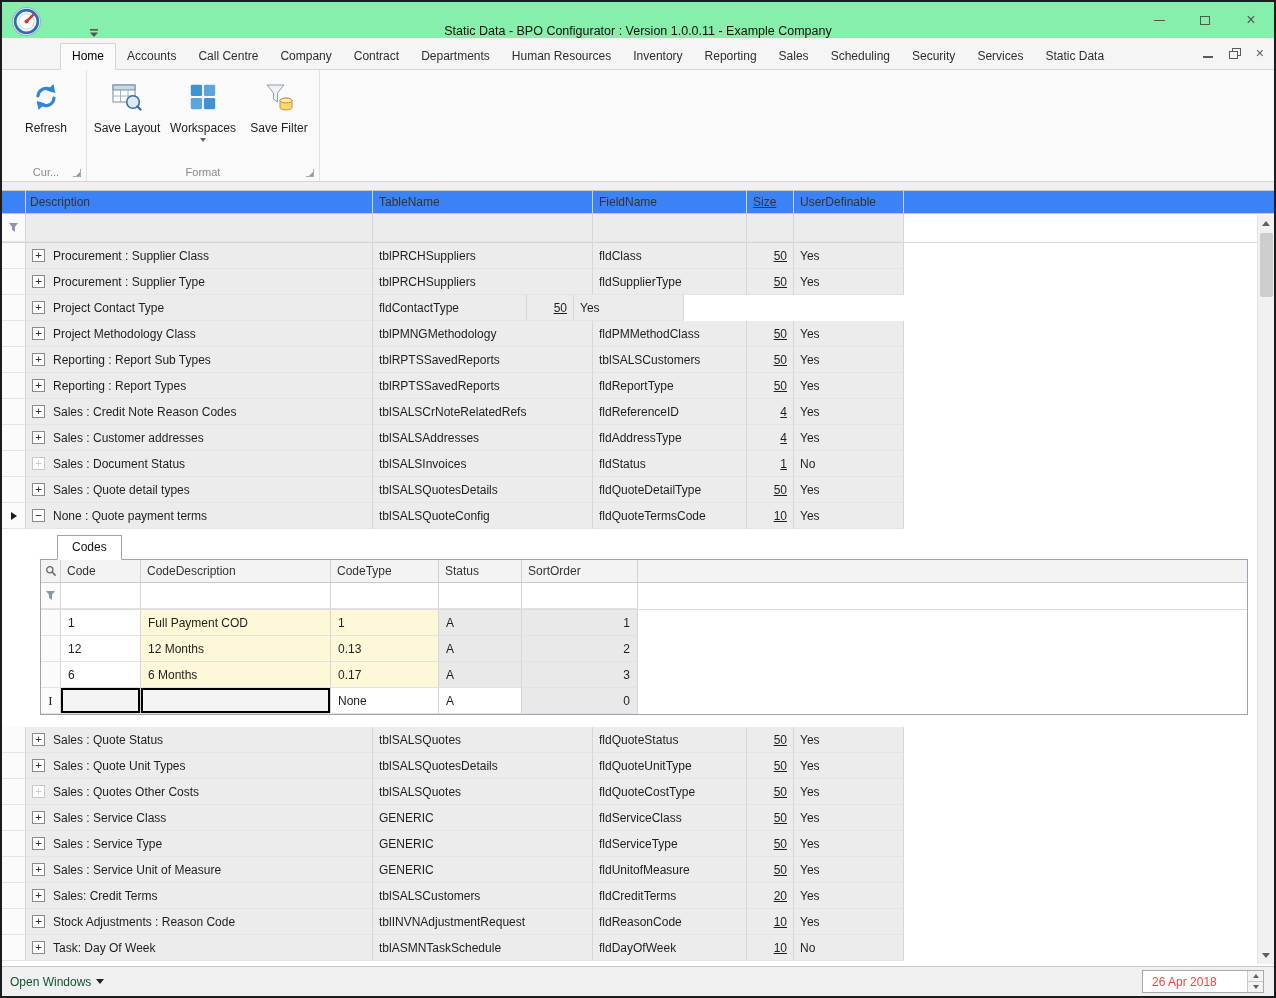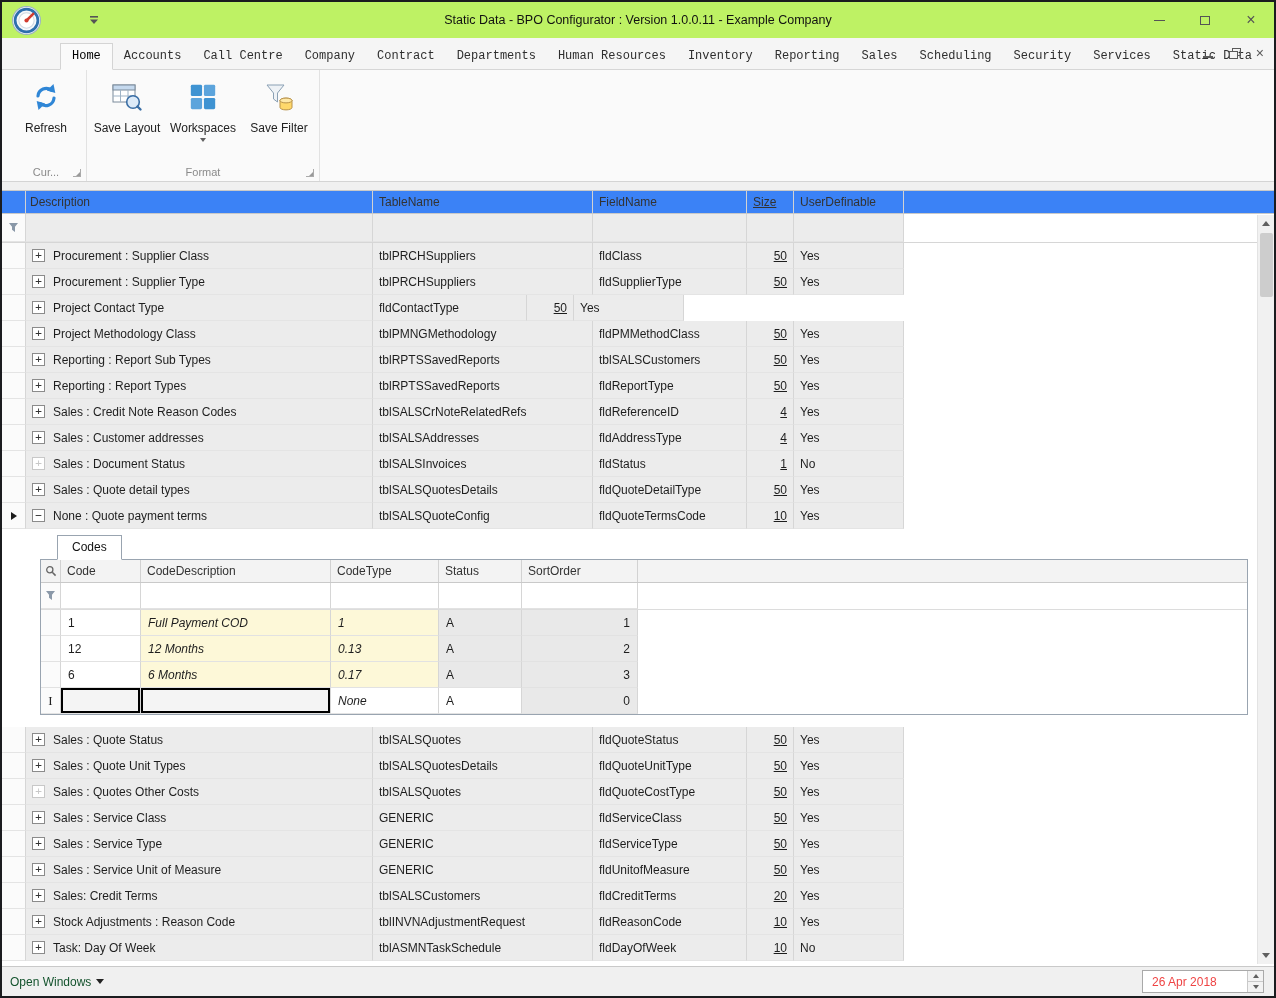--- a/index.html
+++ b/index.html
@@ -1,34 +1,34 @@
 <!DOCTYPE html>
 <html><head>
 <meta charset="utf-8">
 <style>
   * { box-sizing: border-box; }
   body { margin:0; background:#8a8a8a; font-family:"Liberation Sans", sans-serif; }
   .window{ width:1276px; height:998px; background:#f0f0f0; border:2px solid #1b1c1f;
            display:flex; flex-direction:column; font-size:12px; color:#1e1e1e; overflow:hidden; position:relative;}
 
   
-  .titlebar{ height:36px; background:#bef264; display:flex; align-items:center; position:relative; flex:none;}
+  .titlebar{ height:36px; background:#86efac; display:flex; align-items:flex-end; position:relative; flex:none;}
   .app-logo{ margin-left:7px; width:34px; height:34px; display:flex; align-items:center; justify-content:center;}
   .qat-caret{ margin-left:46px; display:flex; align-items:center; }
   .title{ position:absolute; left:50%; transform:translateX(-50%); color:#111; font-size:12.5px; white-space:nowrap;}
   .win-controls{ position:absolute; right:0; top:0; height:100%; display:flex;}
   .winbtn{ width:46px; height:100%; display:flex; align-items:center; justify-content:center; color:#555;}
   .glyph-min{ width:11px; height:1px; background:#555;}
   .glyph-max{ width:10px; height:9px; border:1px solid #555;}
   .glyph-close{ font-size:16px; color:#555; line-height:1;}
 
   
   .tabstrip{ height:32px; background:#f5f5f5; display:flex; align-items:flex-end; padding-left:58px;
              border-bottom:1px solid #d6d6d6; position:relative; flex:none;}
-  .rtab{ padding:5px 11px 6px; color:#2e2e2e; cursor:default; white-space:nowrap;font-family:Liberation Mono, monospace;}
+  .rtab{ padding:5px 11px 6px; color:#2e2e2e; cursor:default; white-space:nowrap;}
   .rtab.active{ background:#fafafa; border:1px solid #d4d4d4; border-bottom:1px solid #fafafa; margin-bottom:-1px; color:#000;}
   .mdi-controls{ position:absolute; right:10px; top:8px; display:flex; gap:16px; align-items:center;}
   .mdi-min{ width:10px; height:2px; background:#5a5a5a; margin-top:8px;}
   .mdi-restore{ position:relative; width:11px; height:10px; display:inline-block;}
   .mdi-restore::before{ content:""; position:absolute; top:0; left:3px; width:7px; height:6px; border:1px solid #5a5a5a;}
   .mdi-restore::after{ content:""; position:absolute; top:3px; left:0; width:7px; height:6px; border:1px solid #5a5a5a; background:#f5f5f5;}
   .mdi-close{ font-size:14px; color:#5a5a5a; line-height:1;}
 
   
   .ribbon{ height:112px; background:#fafafa; border-bottom:1px solid #d4d4d4; display:flex; padding-left:4px; flex:none;}
@@ -93,21 +93,21 @@
   .scell.ind{ background:#fbfbfb; padding:0 2px; justify-content:center;}
   .scell.s-fill{ border-right:none; border-bottom:none; background:#fff;}
   .s-ind{ width:20px; flex:none;}
   .s-code{ width:80px; flex:none;}
   .s-desc{ width:190px; flex:none;}
   .s-type{ width:108px; flex:none;}
   .s-status{ width:83px; flex:none;}
   .s-sort{ width:116px; flex:none;}
   .s-fill{ flex:1;}
   .s-row .code{ background:#fff;}
-  .s-row .desc, .s-row .type{ background:#fdf8d8;font-style:italic;}
+  .s-row .desc, .s-row .type{ background:#fdf8d8;}
   .s-row .status, .s-row .sort{ background:#e9e9e9;}
   .s-row.editing .code, .s-row.editing .desc{ background:#f4f4f4; box-shadow:inset 0 0 0 2px #000;}
   .s-row.editing .type, .s-row.editing .status{ background:#fff;}
   .s-row.editing .sort{ background:#e9e9e9;}
   .ibeam{ font-family:"Liberation Serif", serif; font-size:13px; color:#222; line-height:1;}
 
   
   .vscroll{ position:absolute; top:24px; right:0; bottom:2px; width:17px; background:#f1f1f1;
             border-left:1px solid #e3e3e3; display:flex; flex-direction:column; align-items:center;}
   .sb-btn{ height:17px; width:17px; display:flex; align-items:center; justify-content:center; flex:none;}

